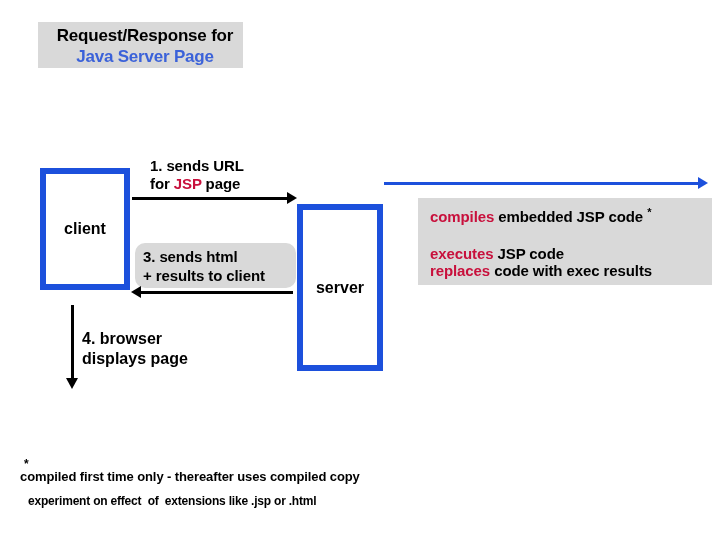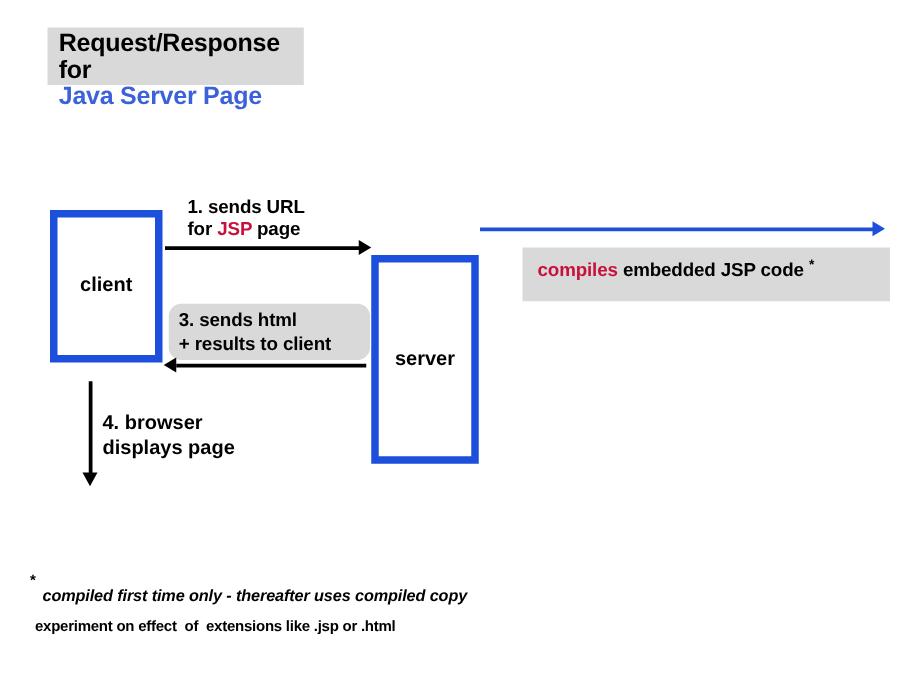--- a/index.html
+++ b/index.html
@@ -5,21 +5,21 @@
   * { margin:0; padding:0; box-sizing:border-box; }
   html,body { background:#ffffff; }
   body { font-family:"Liberation Sans", sans-serif; }
   .slide {
     position:relative; width:720px; height:540px; background:#fff;
     overflow:hidden; font-weight:bold; color:var(--text-black,#000);
   }
   .title-box {
     position:absolute; left:38px; top:22px; width:205px; height:46px;
     background:var(--box-gray,#D9D9D9); padding:3px 0 0 9px;
-    font-size:20px; line-height:21px; letter-spacing:-0.2px;
+    font-size:17px; line-height:21px; letter-spacing:-0.2px;text-align:center;
   }
   .title-line2 { color:var(--title-blue,#3B62D9); }
   .node-box {
     position:absolute; background:#fff; border:6px solid var(--box-blue,#1C50DC);
     display:flex; align-items:center; justify-content:center; font-size:16px;
   }
   .node-client { left:40px; top:168px; width:90px; height:122px; }
   .node-server { left:297px; top:161px; width:86px; height:167px;margin-top:43px; }
   .txt { position:absolute; font-size:15px; line-height:18px; letter-spacing:-0.1px; }
   .red { color:var(--accent-red,#C8103C); }
@@ -35,21 +35,21 @@
   .vline { position:absolute; width:3px; background:#000; }
   .tri { position:absolute; width:0; height:0; }
   .tri-right { border-top:6px solid transparent; border-bottom:6px solid transparent; border-left:10px solid #000; }
   .tri-right.blue { border-left-color:var(--box-blue,#1C50DC); }
   .tri-left { border-top:6px solid transparent; border-bottom:6px solid transparent; border-right:10px solid #000; }
   .tri-down { border-left:6px solid transparent; border-right:6px solid transparent; border-top:11px solid #000; }
   .sup { vertical-align:super; font-size:11px; }
   .step4-txt { position:absolute; left:82px; top:329px; font-size:16px; line-height:20px; }
   .fn { position:absolute; white-space:pre; }
   .fn-marker { left:24px; top:457px; font-size:12px; }
-  .fn-1 { left:34px; top:469px; font-size:13px; letter-spacing:-0.1px;font-style:italic; }
+  .fn-1 { left:20px; top:469px; font-size:13px; letter-spacing:-0.1px; }
   .fn-2 { left:28px; top:494px; font-size:12px; letter-spacing:-0.2px; }
 </style>
 </head>
 <body>
 
 <div class="slide">
 
   <div class="title-box">
     <div>Request/Response for</div>
     <div class="title-line2">Java Server Page</div>
@@ -81,20 +81,24 @@
 
   <div class="graybox gb-compiles">
     <span class="red">compiles</span><span> embedded JSP code </span><span class="sup">*</span>
   </div>
 
   <div class="graybox gb-step3">
     <div>3. sends html</div>
     <div>+ results to client</div>
   </div>
 
+  <div class="graybox gb-executes">
+    <div><span class="red">executes</span><span> JSP code</span></div>
+    <div><span class="red">replaces</span><span> code with exec results</span></div>
+  </div>
 
   <div>
     <div class="tri tri-left" style="left:131px; top:286px;"></div>
     <div class="hline" style="left:141px; top:291px; width:152px;"></div>
   </div>
 
   <div>
     <div class="vline" style="left:71px; top:305px; height:74px;"></div>
     <div class="tri tri-down" style="left:66px; top:378px;"></div>
   </div>

